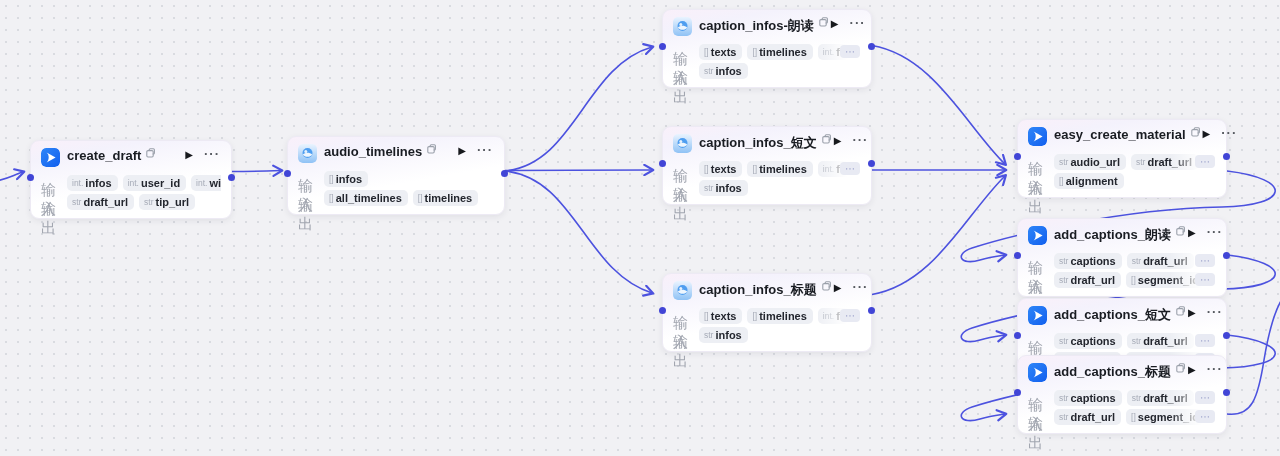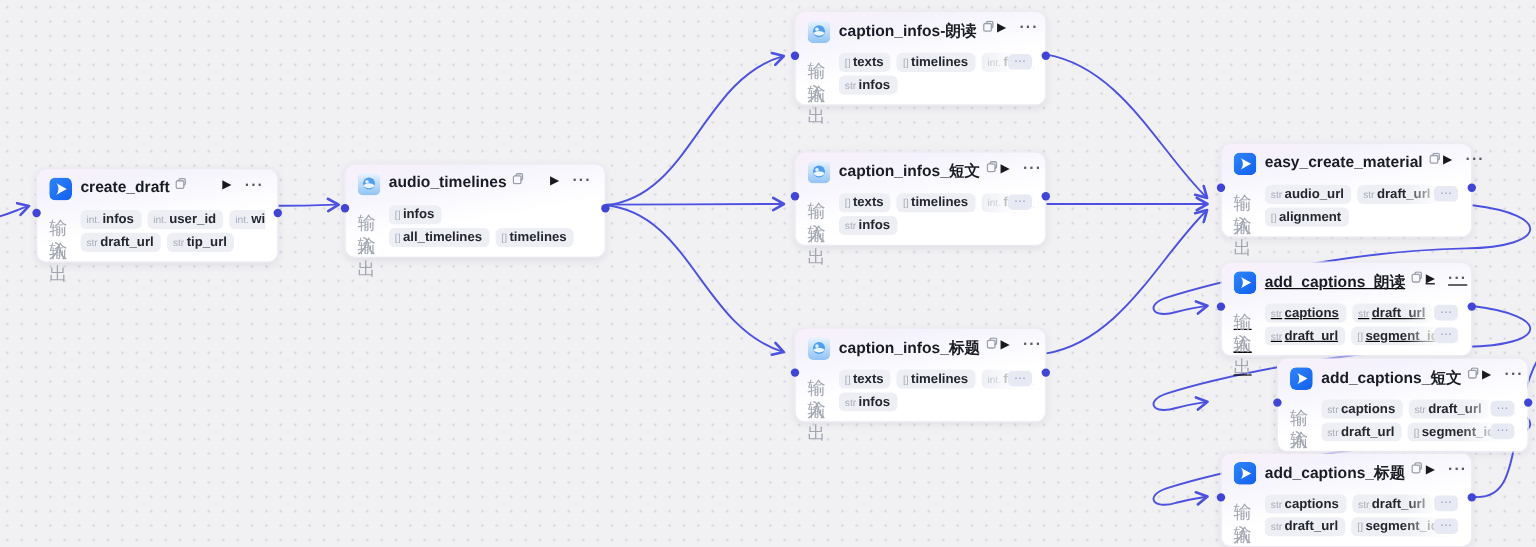--- a/index.html
+++ b/index.html
@@ -409,21 +409,21 @@
     <div class="node-row row-out">
       <span class="row-label">输出</span>
       <div class="pills">
             <span class="pill">
               <span class="pt">[]</span>
               <span class="pn">alignment</span>
             </span>
           </div>
     </div>
   </div>
-      <div class="node" style="left: 1017px; top: 218px; width: 210px; text-decoration: underline;">
+      <div class="node" style="left: 1017px; top: 218px; width: 210px;">
     <span class="port in"></span>
     <span class="port out"></span>
     <div class="node-header">
       <span class="node-icon">
             <svg width="19" height="19" viewBox="0 0 19 19">
               <rect width="19" height="19" rx="5" fill="url(#gc_add_captions_langdu)"></rect>
               <defs>
                 <linearGradient id="gc_add_captions_langdu" x1="0" y1="0" x2="1" y2="1">
                   <stop offset="0" stop-color="#2f86f8"></stop>
                   <stop offset="1" stop-color="#115fee"></stop>
@@ -474,21 +474,21 @@
               <span class="pn">segment_ids</span>
             </span>
             <span class="pill faded">
               <span class="pt">[]</span>
             </span>
             <span class="row-fade"></span>
             <button class="overflow-btn">⋯</button>
           </div>
     </div>
   </div>
-      <div class="node" style="left: 1064px; top: 298px; width: 210px;">
+      <div class="node" style="left: 1017px; top: 298px; width: 210px;">
     <span class="port in"></span>
     <span class="port out"></span>
     <div class="node-header">
       <span class="node-icon">
             <svg width="19" height="19" viewBox="0 0 19 19">
               <rect width="19" height="19" rx="5" fill="url(#gc_add_captions_duanwen)"></rect>
               <defs>
                 <linearGradient id="gc_add_captions_duanwen" x1="0" y1="0" x2="1" y2="1">
                   <stop offset="0" stop-color="#2f86f8"></stop>
                   <stop offset="1" stop-color="#115fee"></stop>
@@ -539,21 +539,21 @@
               <span class="pn">segment_ids</span>
             </span>
             <span class="pill faded">
               <span class="pt">[]</span>
             </span>
             <span class="row-fade"></span>
             <button class="overflow-btn">⋯</button>
           </div>
     </div>
   </div>
-      <div class="node" style="left: 1017px; top: 377px; width: 210px;">
+      <div class="node" style="left: 1017px; top: 355px; width: 210px;">
     <span class="port in"></span>
     <span class="port out"></span>
     <div class="node-header">
       <span class="node-icon">
             <svg width="19" height="19" viewBox="0 0 19 19">
               <rect width="19" height="19" rx="5" fill="url(#gc_add_captions_biaoti)"></rect>
               <defs>
                 <linearGradient id="gc_add_captions_biaoti" x1="0" y1="0" x2="1" y2="1">
                   <stop offset="0" stop-color="#2f86f8"></stop>
                   <stop offset="1" stop-color="#115fee"></stop>

